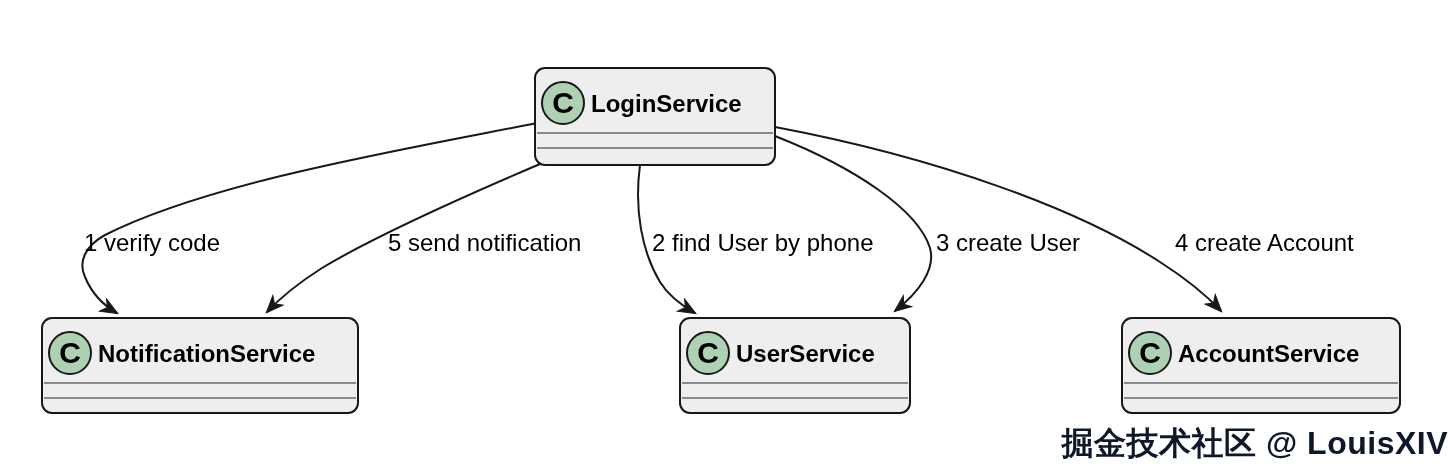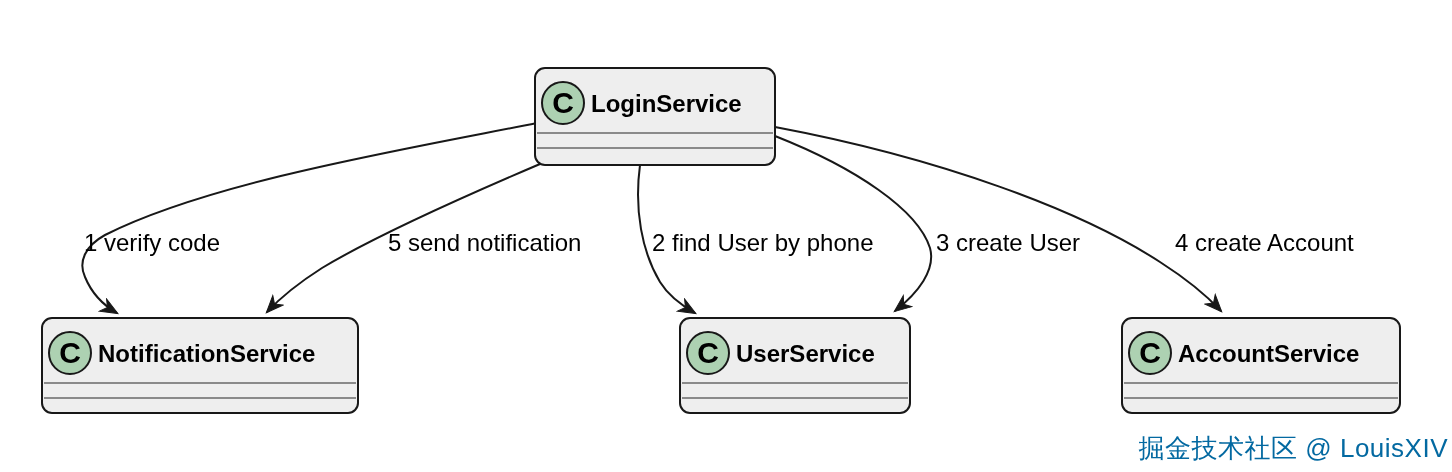--- a/index.html
+++ b/index.html
@@ -13,23 +13,23 @@
     width: 1452px;
     height: 472px;
     background: #ffffff;
     overflow: hidden;
   }
   .canvas svg { display: block; }
   .watermark {
     position: absolute;
     right: 4px;
     bottom: 6px;
-    font-size: 26px;
-    font-weight: normal;
-    color: #0369a1;
+    font-size: 32px;
+    font-weight: bold;
+    color: #0f172a;
     text-shadow: 1px 1px 0 #ffffff, 2px 2px 1px #ffffff;
     letter-spacing: 0.5px;
     white-space: nowrap;
     user-select: none;
   }
 </style>
 </head>
 <body>
 
 <div class="canvas">

